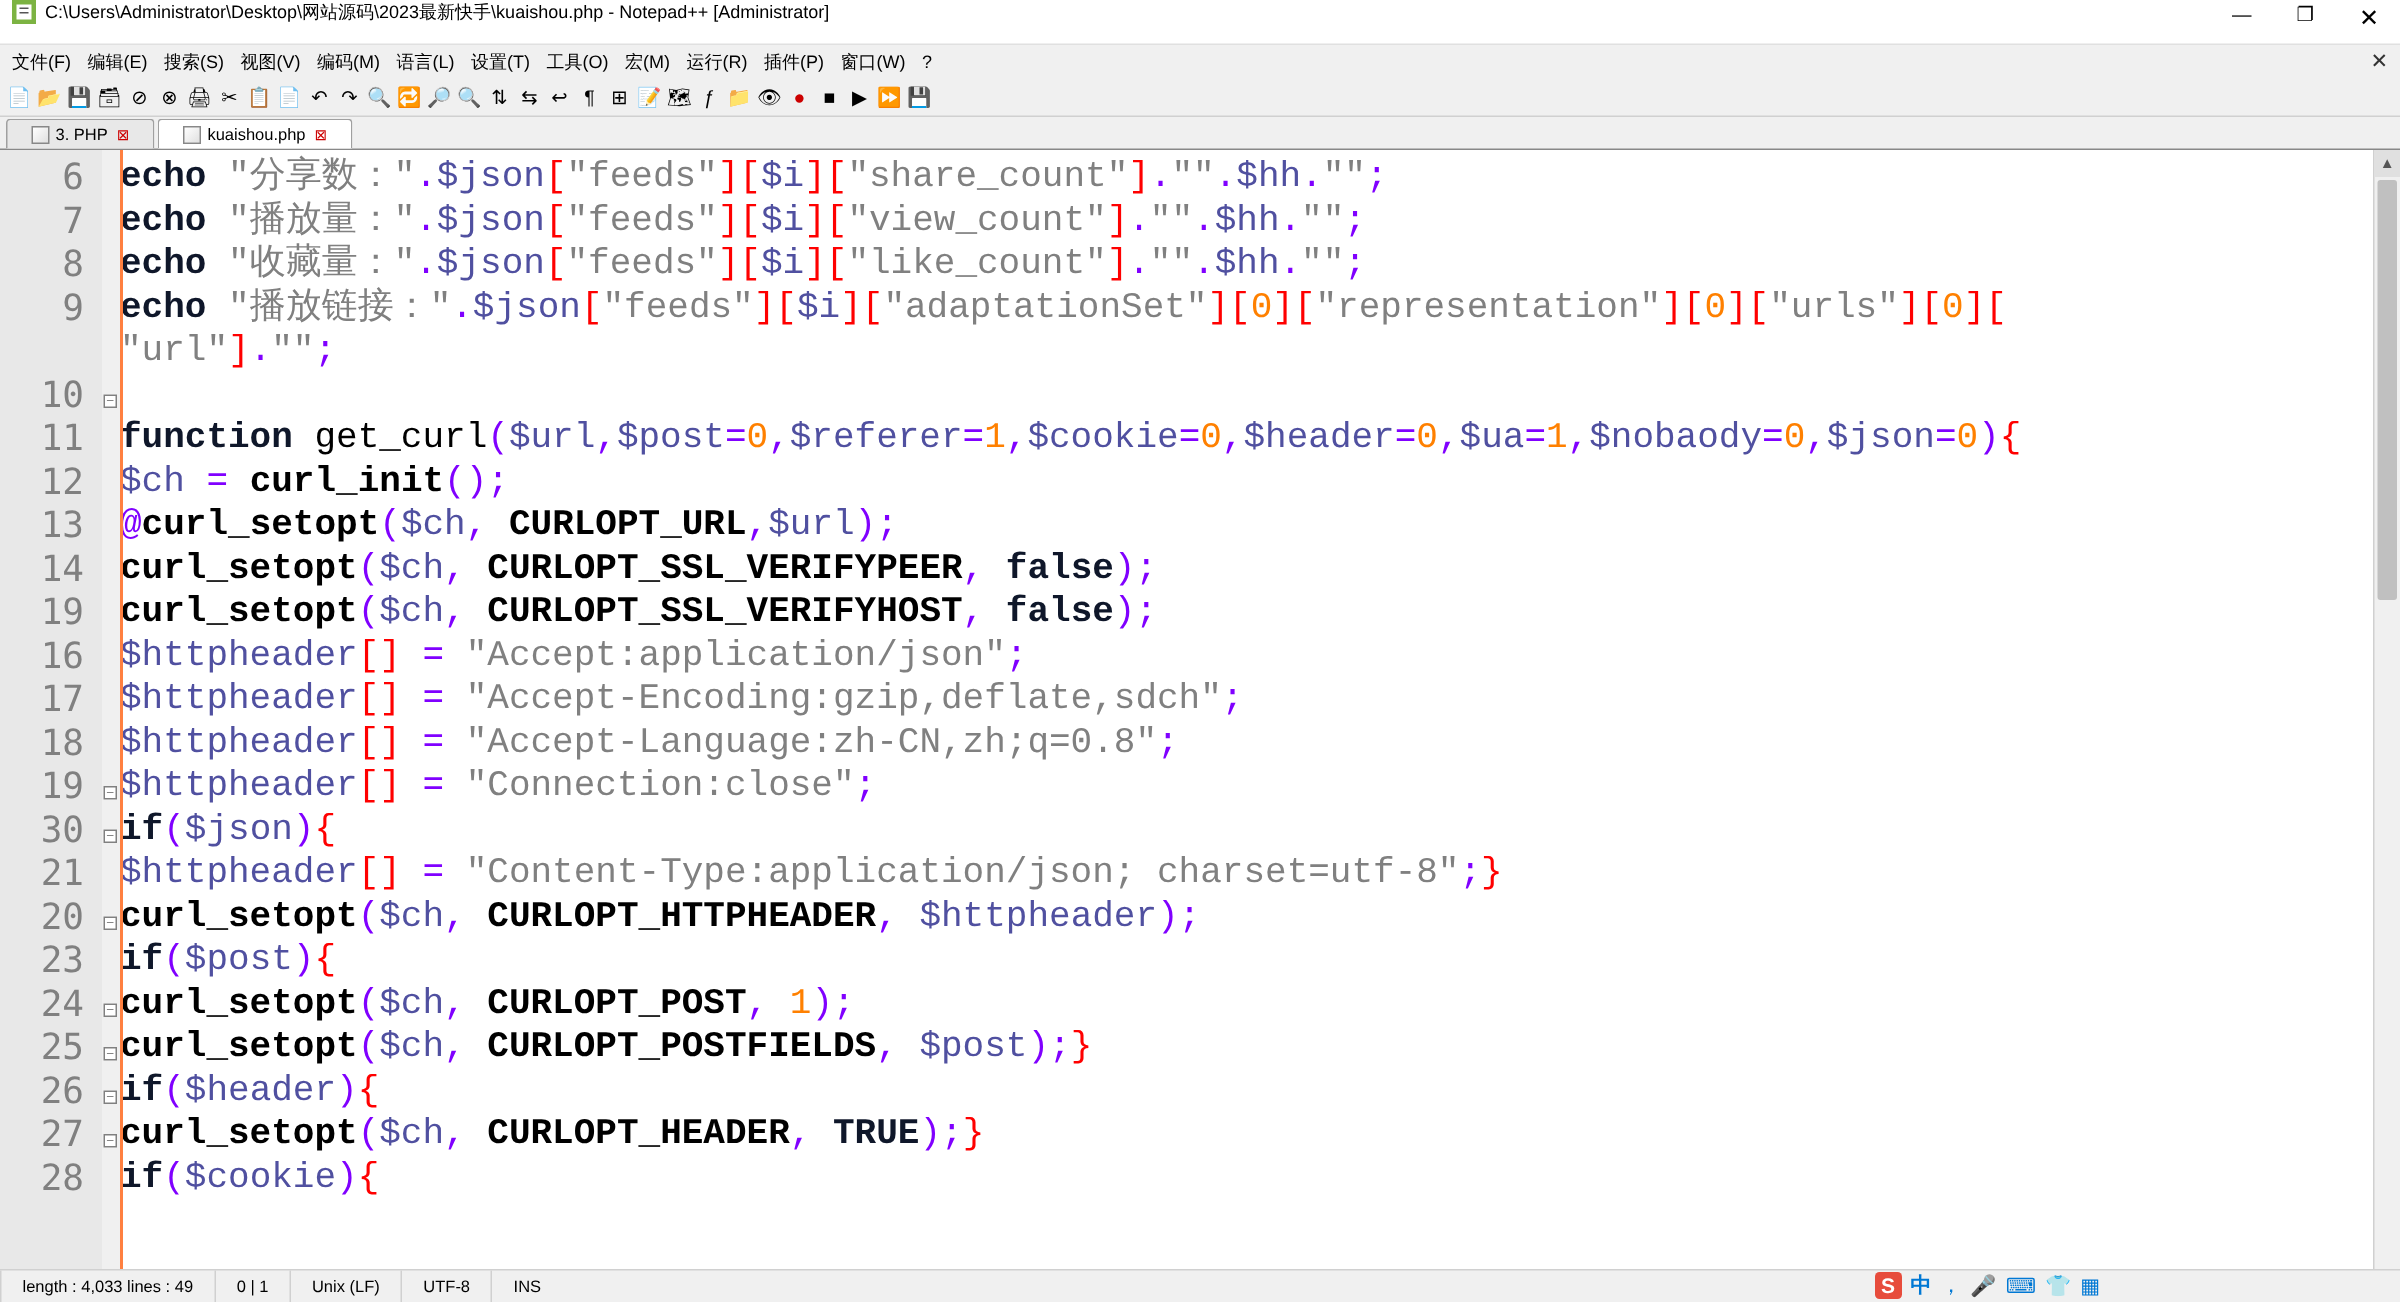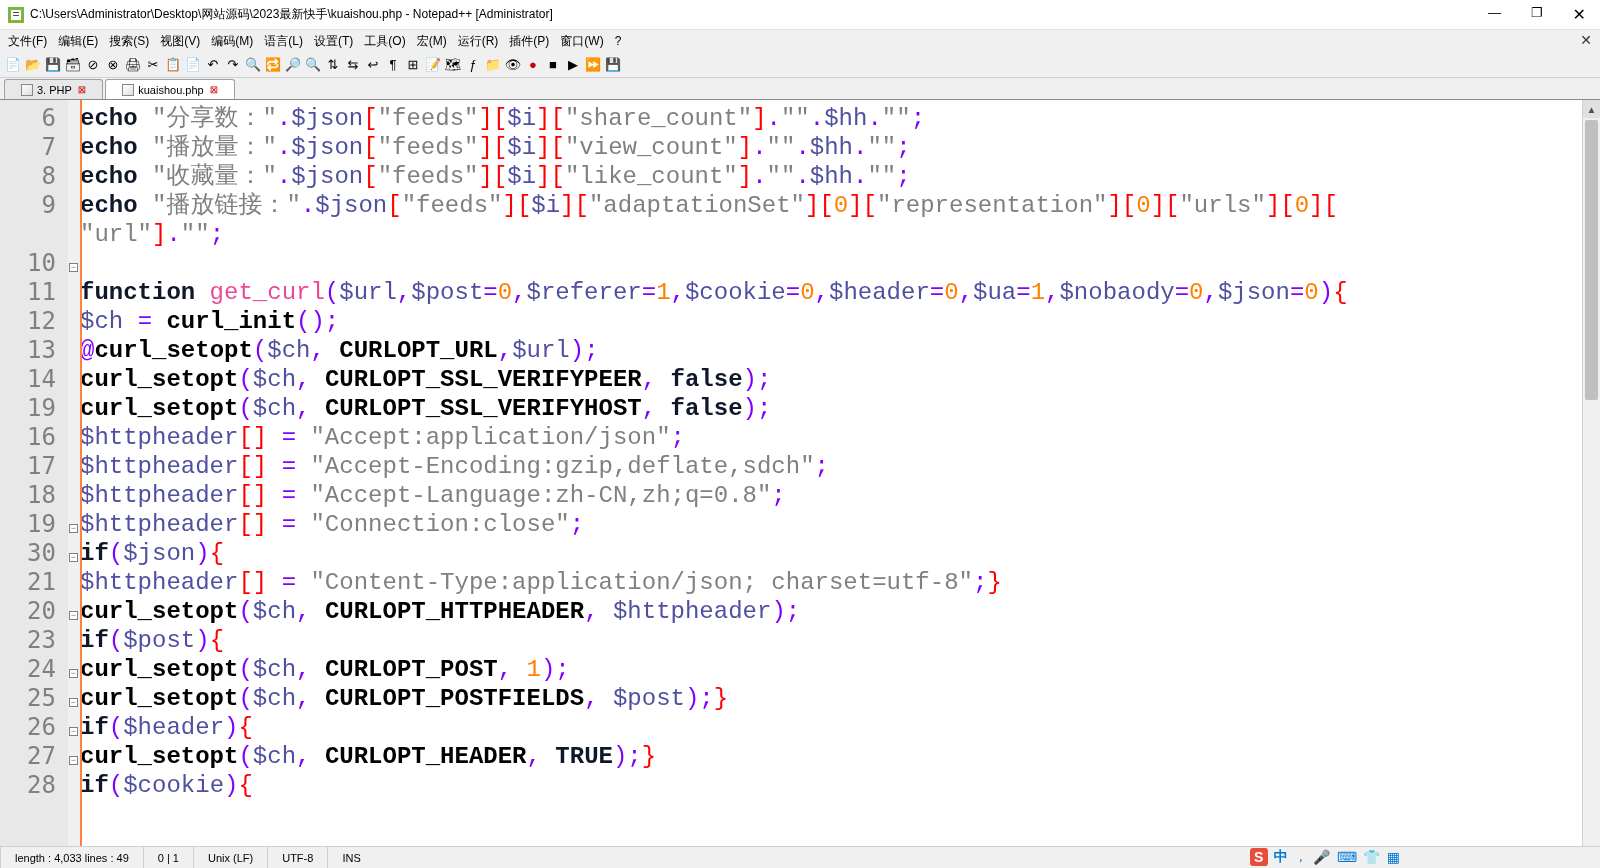--- a/index.html
+++ b/index.html
@@ -1,17 +1,17 @@
 <!DOCTYPE html>
 <html><head>
 <meta charset="utf-8">
 <style>
 * { margin:0; padding:0; box-sizing:border-box; }
 body { font-family:"Segoe UI","Microsoft YaHei",sans-serif; font-size:12px; background:#f0f0f0; overflow:hidden; width:1600px; height:868px; position:relative; }
-.titlebar { height:30px; background:#fff; display:flex; align-items:center; padding:0 8px; border-bottom:1px solid #e0e0e0; }
+.titlebar { height:30px; background:#fff; display:flex; align-items:flex-start; padding:0 8px; border-bottom:1px solid #e0e0e0; }
 .titlebar .icon { width:16px; height:16px; margin-right:6px; }
 .titlebar .title { flex:1; font-size:12px; color:#000; }
 .titlebar .winbtns { display:flex; gap:18px; }
 .titlebar .winbtns span { font-size:13px; color:#000; cursor:default; padding:2px 6px; }
 .titlebar .winbtns span:last-child { font-size:16px; }
 .closex { position:absolute; top:32px; right:8px; font-size:14px; color:#333; }
 .menubar { height:22px; background:#f0f0f0; display:flex; align-items:center; padding:4px 4px; gap:3px; }
 .menubar span { padding:2px 4px; font-size:12px; color:#000; }
 .toolbar { height:26px; background:#f0f0f0; display:flex; align-items:center; padding:0 4px; gap:2px; border-bottom:1px solid #d0d0d0; }
 .tbtn { width:18px; height:18px; display:flex; align-items:center; justify-content:center; font-size:13px; }
@@ -30,21 +30,21 @@
 .scrollbar .up,.scrollbar .dn { height:18px; background:#e0e0e0; display:flex; align-items:center; justify-content:center; font-size:10px; color:#555; }
 .scrollbar .dn { position:absolute; bottom:0; width:100%; }
 .scrollbar .thumb { position:absolute; top:20px; left:2px; right:2px; height:280px; background:#c0c0c0; border-radius:2px; }
 .kw { color:#0f172a; font-weight:bold; }
 .str { color:#808080; }
 .var { color:#5050a0; }
 .num { color:#ff8000; }
 .op { color:#8000ff; }
 .brk { color:#ff0000; }
 .cns { color:#000; font-weight:bold; }
-.fn { color:#ec4899; }
+.fn { color:#000000; }
 .statusbar { position:absolute; bottom:0; left:0; right:0; height:22px; background:#f0f0f0; border-top:1px solid #d0d0d0; display:flex; align-items:center; font-size:11px; }
 .statusbar .sleft { padding-left:6px; flex:1; }
 .statusbar .sseg { padding:0 14px; border-left:1px solid #d0d0d0; height:100%; display:flex; align-items:center; }
 .tray { position:absolute; bottom:2px; right:200px; display:flex; gap:6px; align-items:center; }
 .tray span { font-size:14px; }
 .sogou { width:18px; height:18px; background:#e74c3c; color:#fff; border-radius:3px; display:flex; align-items:center; justify-content:center; font-weight:bold; font-size:12px; }
 </style>
 </head>
 <body>
 

